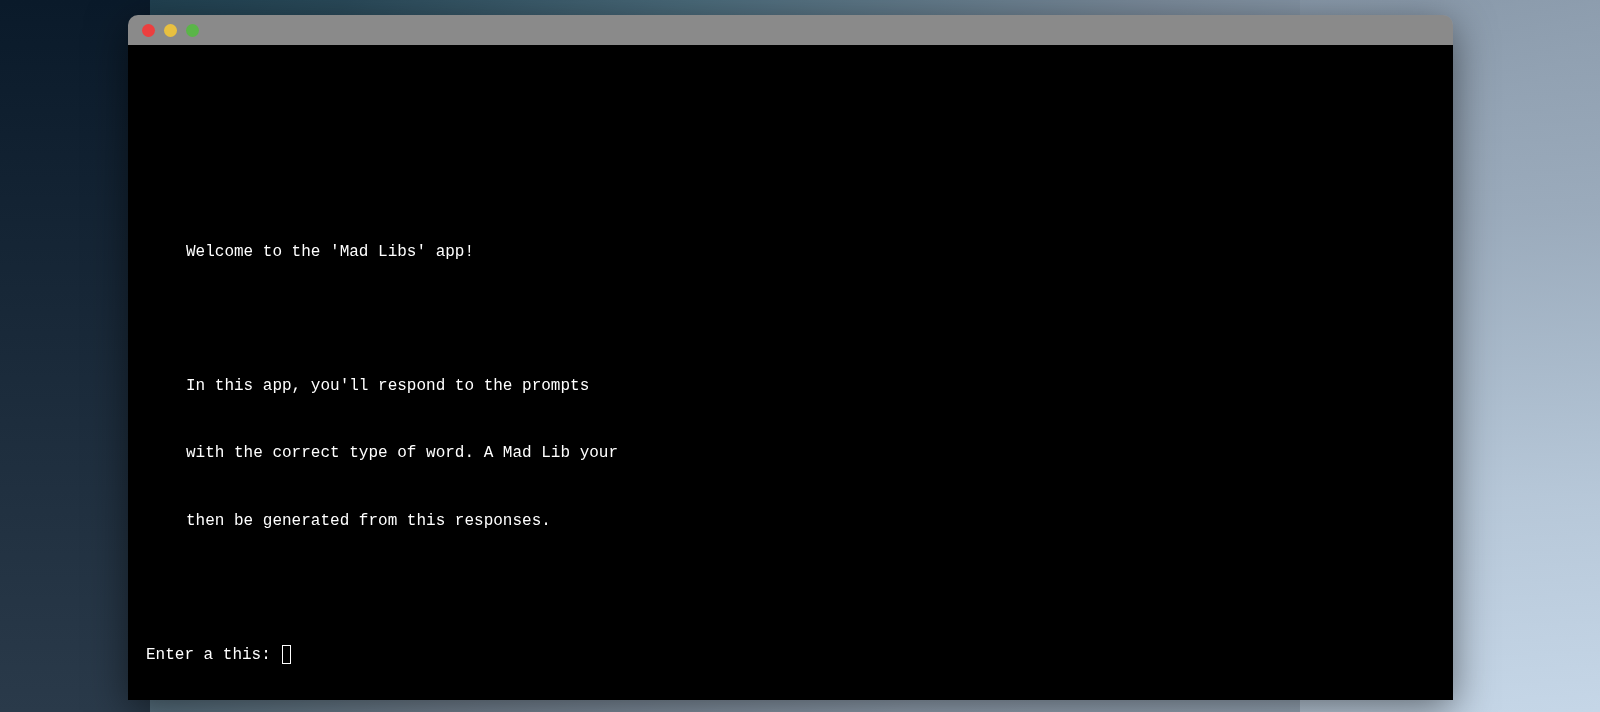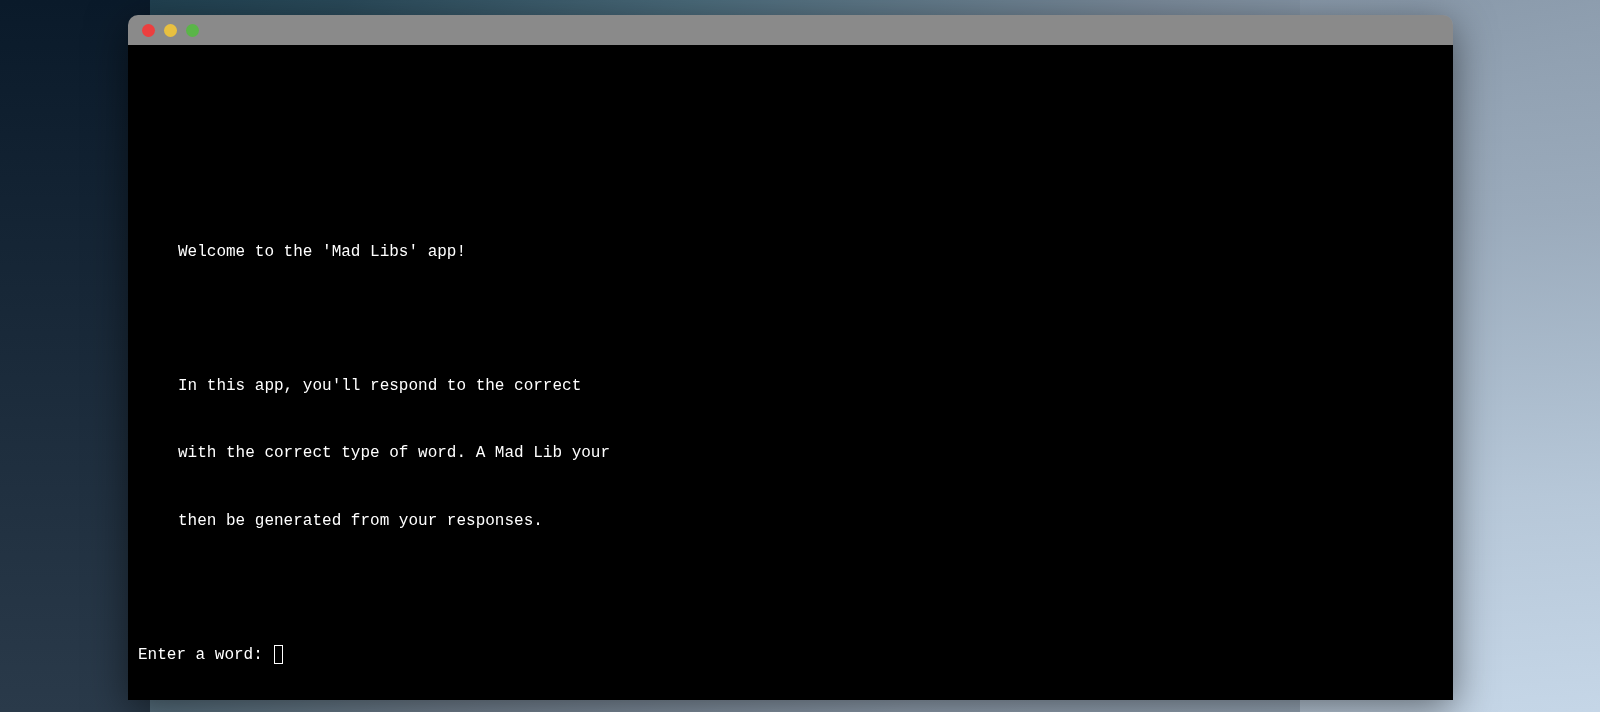--- a/index.html
+++ b/index.html
@@ -73,21 +73,21 @@
       background: #e8c040;
     }
 
     .traffic-light.green {
       background: #5ab548;
     }
 
     .terminal-body {
       background: #000000;
       height: calc(100% - 30px);
-      padding: 18px 10px;
+      padding: 18px 18px;
       font-family: 'Menlo', 'Consolas', 'Courier New', monospace;
       font-size: 16px;
       line-height: 1.4;
       color: #ffffff;
       white-space: pre;
     }
 
     .terminal-line {
       display: block;
     }
@@ -121,21 +121,21 @@
   <div class="title-bar">
     <div class="traffic-light red"></div>
     <div class="traffic-light yellow"></div>
     <div class="traffic-light green"></div>
   </div>
   <div class="terminal-body">
     <div class="blank-line"></div>
     <div class="blank-line"></div>
     <span class="terminal-line indented">Welcome to the 'Mad Libs' app!</span>
     <div class="blank-line"></div>
-    <span class="terminal-line indented">In this app, you'll respond to the correct</span>
+    <span class="terminal-line indented">In this app, you'll respond to the prompts</span>
     <span class="terminal-line indented">with the correct type of word. A Mad Lib your</span>
-    <span class="terminal-line indented">then be generated from your responses.</span>
+    <span class="terminal-line indented">then be generated from this responses.</span>
     <div class="blank-line"></div>
     <div class="prompt-line">
-      <span>Enter a word: </span><span class="cursor"></span>
+      <span>Enter a this: </span><span class="cursor"></span>
     </div>
   </div>
 </div>
 
 </body></html>

